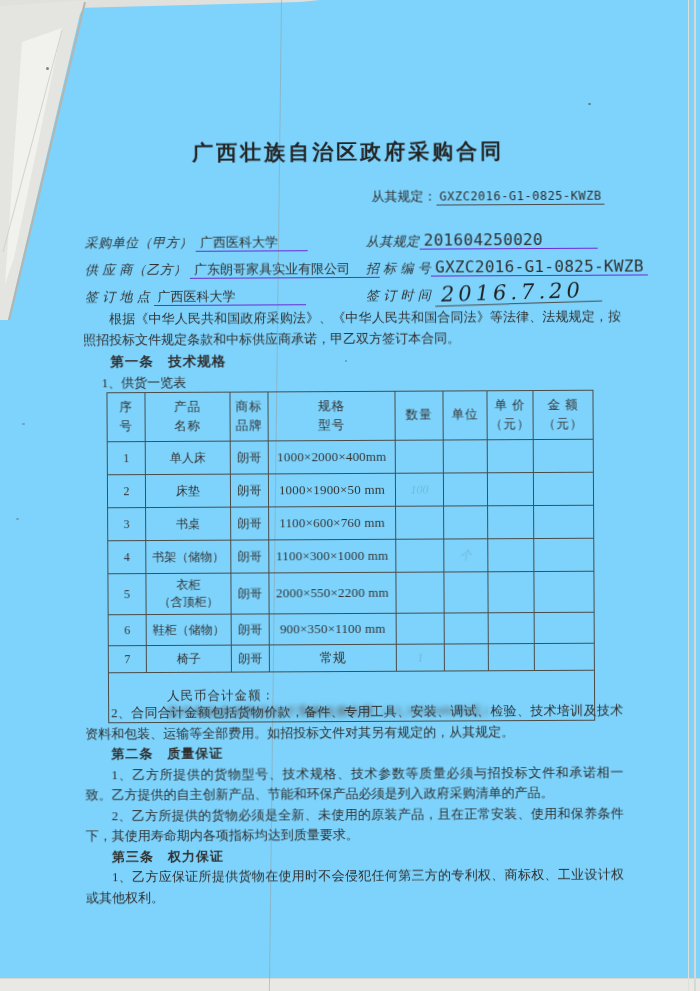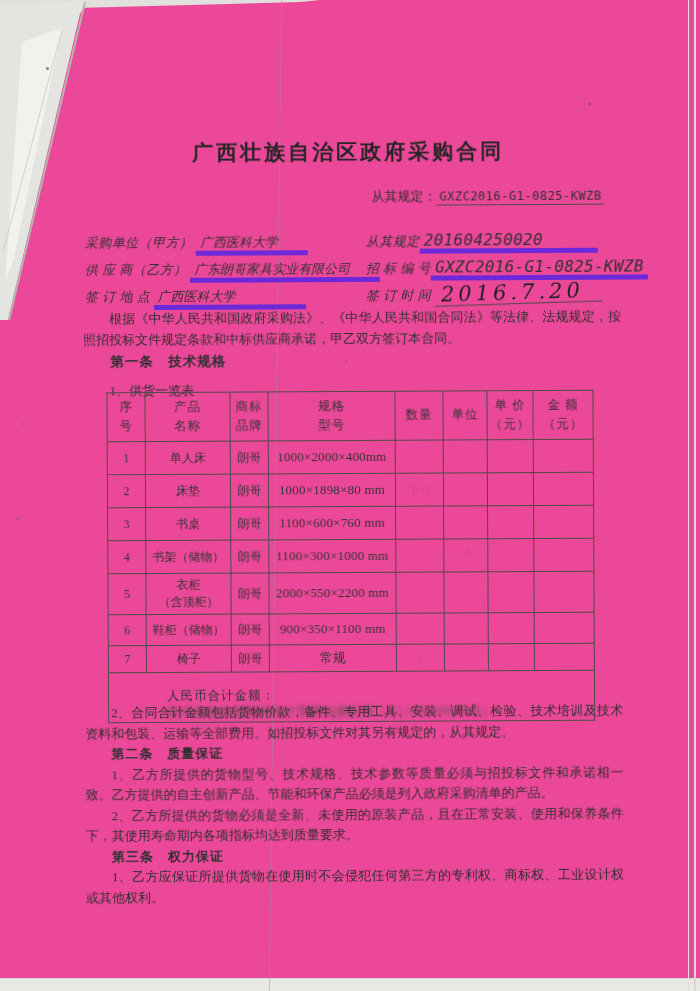--- a/index.html
+++ b/index.html
@@ -1,18 +1,18 @@
 <!DOCTYPE html>
 <html><head>
 <meta charset="utf-8">
 <style>
   html,body{margin:0;padding:0;width:700px;height:991px;overflow:hidden;background:#ffffff;}
   .page{
     position:relative;width:700px;height:991px;
-    background:#ec4899;
+    background:#7dd3fc;
     font-family:"Liberation Serif","DejaVu Serif",serif;
     color:#2f2f2f;
   }
   
   .corner-svg{position:absolute;left:0;top:0;z-index:3;}
   .top-strip{
     position:absolute;left:0;top:0;width:320px;height:8px;z-index:2;
     background:#e0e0dc;
     clip-path:polygon(0 0,320px 0,300px 2px,0 10px);
   }
@@ -40,34 +40,34 @@
   }
   .contract-no{position:absolute;top:188px;left:373px;font-size:13px;white-space:nowrap;}
   .contract-no .val{
     font-family:"DejaVu Sans Mono","Liberation Mono",monospace;
     font-size:12px;letter-spacing:.5px;border-bottom:1px solid #4a4a4a;padding:0 3px 1px;
   }
   .info{position:absolute;top:228px;left:86px;width:560px;font-size:13px;}
   .info-row{height:27px;line-height:27px;white-space:nowrap;}
   .info-col-right{position:absolute;left:281px;top:0;}
   .info .lbl{letter-spacing:.5px;font-style:italic;}
-  .uline{border-bottom:5px solid #6d28d9;padding:0 4px 1px;display:inline-block;line-height:15px;font-style:italic;}
+  .uline{border-bottom:1px solid #6d28d9;padding:0 4px 1px;display:inline-block;line-height:15px;}
   .pad-r-30{padding-right:30px;} .pad-r-55{padding-right:55px;} .pad-r-70{padding-right:70px;}
   .mono{font-family:"DejaVu Sans Mono","Liberation Mono",monospace;font-size:16px;letter-spacing:.3px;}
   .handwritten{
     font-family:"DejaVu Serif",serif;font-style:italic;font-size:21px;
     letter-spacing:4px;color:#1f1f1f;transform:rotate(-1.5deg);display:inline-block;
     border-bottom:1px solid #4a4a4a;padding:0 18px 0 6px;line-height:22px;
   }
   .preamble{
     position:absolute;top:308px;left:84px;width:538px;
     font-size:13px;line-height:20.5px;text-align:justify;text-indent:2em;margin:0;
   }
   .art-heading{position:absolute;top:352px;left:84px;font-size:13.5px;font-weight:600;text-indent:2em;margin:0;letter-spacing:1px;}
-  .art-sub{position:absolute;top:373px;left:84px;font-size:13px;text-indent:1.4em;margin:8px;}
+  .art-sub{position:absolute;top:373px;left:84px;font-size:13px;text-indent:1.4em;margin:0;}
   
   .supply-table{
     position:absolute;top:391px;left:107px;width:486px;
     border-collapse:collapse;table-layout:fixed;font-size:12px;color:#333;
   }
   .supply-table th,.supply-table td{
     border:1px solid #4b4b47;padding:0 2px;text-align:center;
     white-space:pre-line;overflow:hidden;font-weight:normal;
   }
   .supply-table thead th{height:48px;line-height:1.55;font-size:12.5px;letter-spacing:1px;}
@@ -189,21 +189,21 @@
             <td class="col-spec">1000×2000×400mm</td>
             <td class="col-qty"></td>
             <td class="col-unit"></td>
             <td class="col-price"></td>
             <td class="col-amount"></td>
           </tr>
           <tr>
             <td class="col-no">2</td>
             <td class="col-name">床垫</td>
             <td class="col-brand">朗哥</td>
-            <td class="col-spec">1000×1898×80 mm</td>
+            <td class="col-spec">1000×1900×50 mm</td>
             <td class="col-qty"><span class="faint">100</span></td>
             <td class="col-unit"></td>
             <td class="col-price"></td>
             <td class="col-amount"></td>
           </tr>
           <tr>
             <td class="col-no">3</td>
             <td class="col-name">书桌</td>
             <td class="col-brand">朗哥</td>
             <td class="col-spec">1100×600×760 mm</td>

